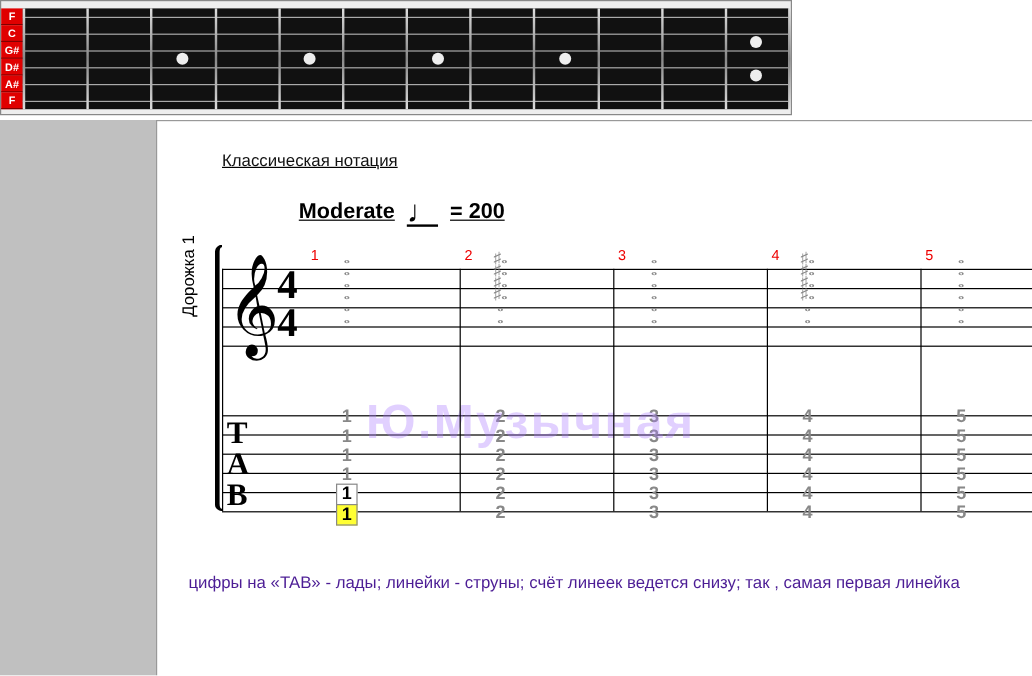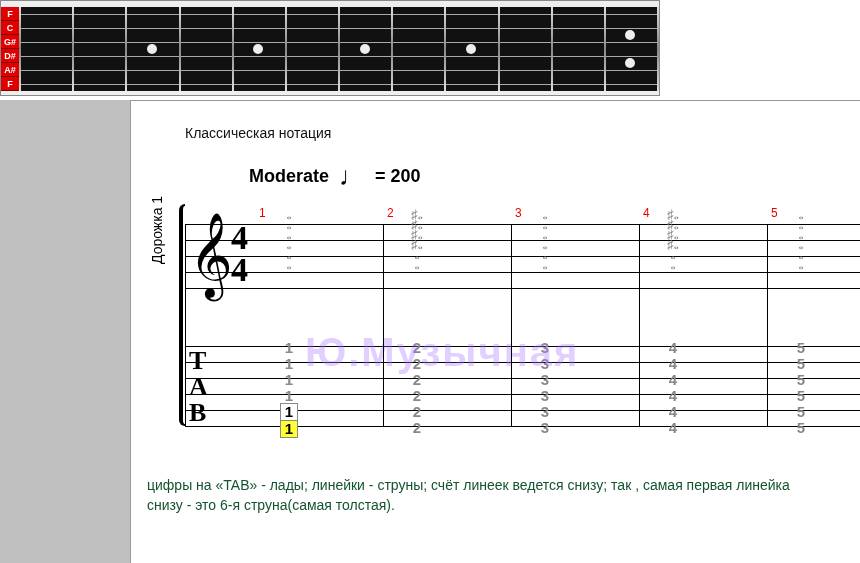--- a/index.html
+++ b/index.html
@@ -68,20 +68,21 @@
   .sheet {
     position: absolute;
     left: 130px;
     top: 100px;
     right: 0;
     bottom: 0;
     background: #fff;
     border-left: 1px solid #999;
     border-top: 1px solid #999;
     padding: 24px 0 4px 54px;
+    text-decoration: underline;
   }
   .grey-gutter {
     position: absolute;
     left: 0; top: 100px;
     width: 130px;
     bottom: 0;
     background: #c0c0c0;
   }
 
   .h-title {
@@ -236,25 +237,25 @@
     top: 126px;
     font-size: 40px;
     font-weight: bold;
     color: rgba(170,120,255,0.35);
     letter-spacing: 2px;
     pointer-events: none;
   }
 
   .caption {
     position: absolute;
-    left: 16px;
+    left: 26px;
     top: 374px;
     right: 0;
     font-size: 14px;
-    color: #14532d;
+    color: #4c1d95;
     line-height: 20px;
   }
 </style>
 </head>
 <body>
 
 <div class="fretboard-wrap">
   <div class="string-labels">
     <span class="slabel">F</span>
     <span class="slabel">C</span>
@@ -422,15 +423,14 @@
       <div class="mnum" style="left: 330px;">3</div>
       <div class="barfull" style="left: 326px;"></div>
       <div class="mnum" style="left: 458px;">4</div>
       <div class="barfull" style="left: 454px;"></div>
       <div class="mnum" style="left: 586px;">5</div>
       <div class="barfull" style="left: 582px;"></div>
     </div>
 
   <div class="caption">
     <div>цифры на «TAB» - лады;  линейки - струны;  счёт линеек ведется снизу; так , самая первая линейка</div>
-    <div>снизу - это 6-я струна(самая толстая).</div>
   </div>
 </div>
 
 </body></html>

